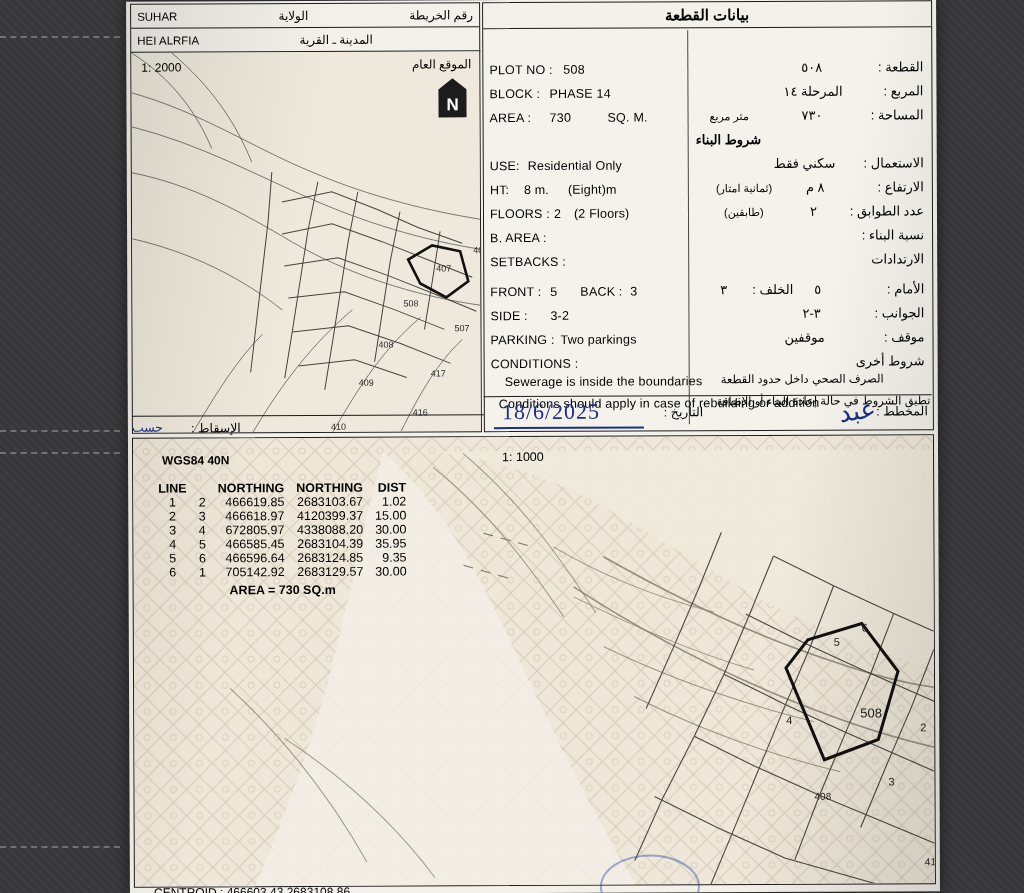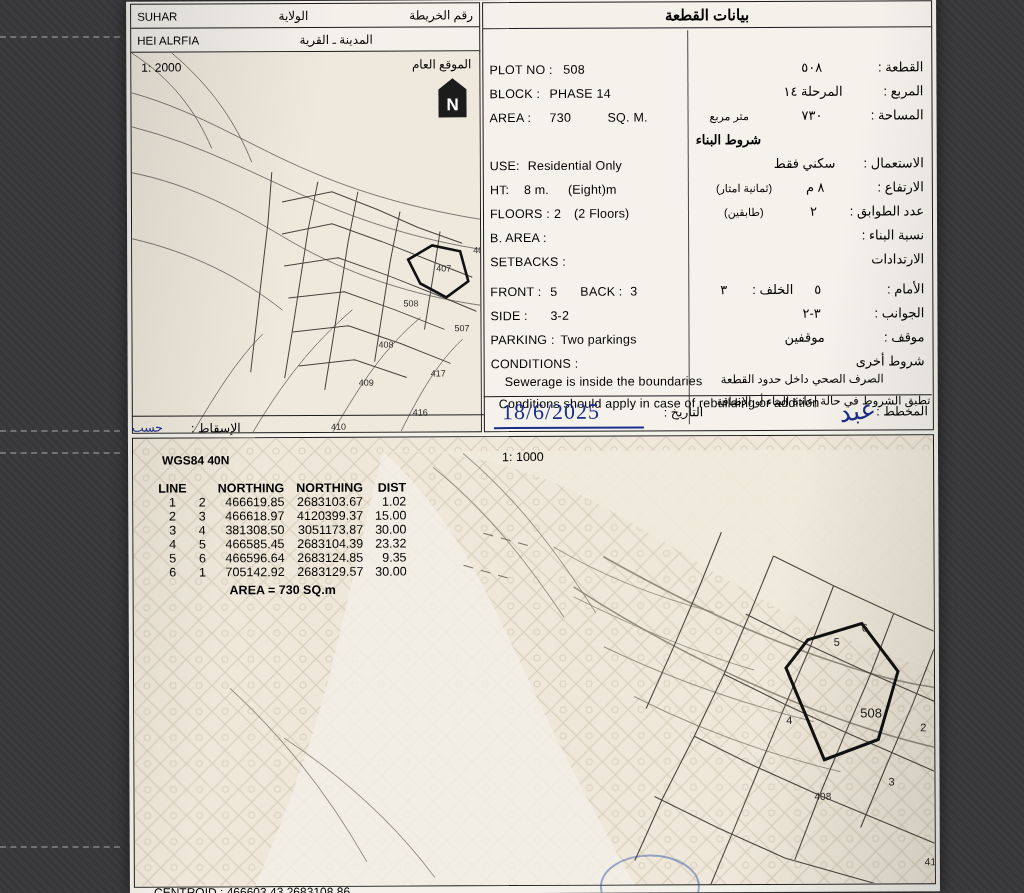--- a/index.html
+++ b/index.html
@@ -339,30 +339,30 @@
         <tr>
               <td class="ln">2</td>
               <td class="ln">3</td>
               <td>466618.97</td>
               <td>4120399.37</td>
               <td>15.00</td>
             </tr>
         <tr>
               <td class="ln">3</td>
               <td class="ln">4</td>
-              <td>381308.50</td>
-              <td>3051173.87</td>
+              <td>672805.97</td>
+              <td>4338088.20</td>
               <td>30.00</td>
             </tr>
         <tr>
               <td class="ln">4</td>
               <td class="ln">5</td>
               <td>466585.45</td>
               <td>2683104.39</td>
-              <td>23.32</td>
+              <td>35.95</td>
             </tr>
         <tr>
               <td class="ln">5</td>
               <td class="ln">6</td>
               <td>466596.64</td>
               <td>2683124.85</td>
               <td>9.35</td>
             </tr>
         <tr>
               <td class="ln">6</td>

